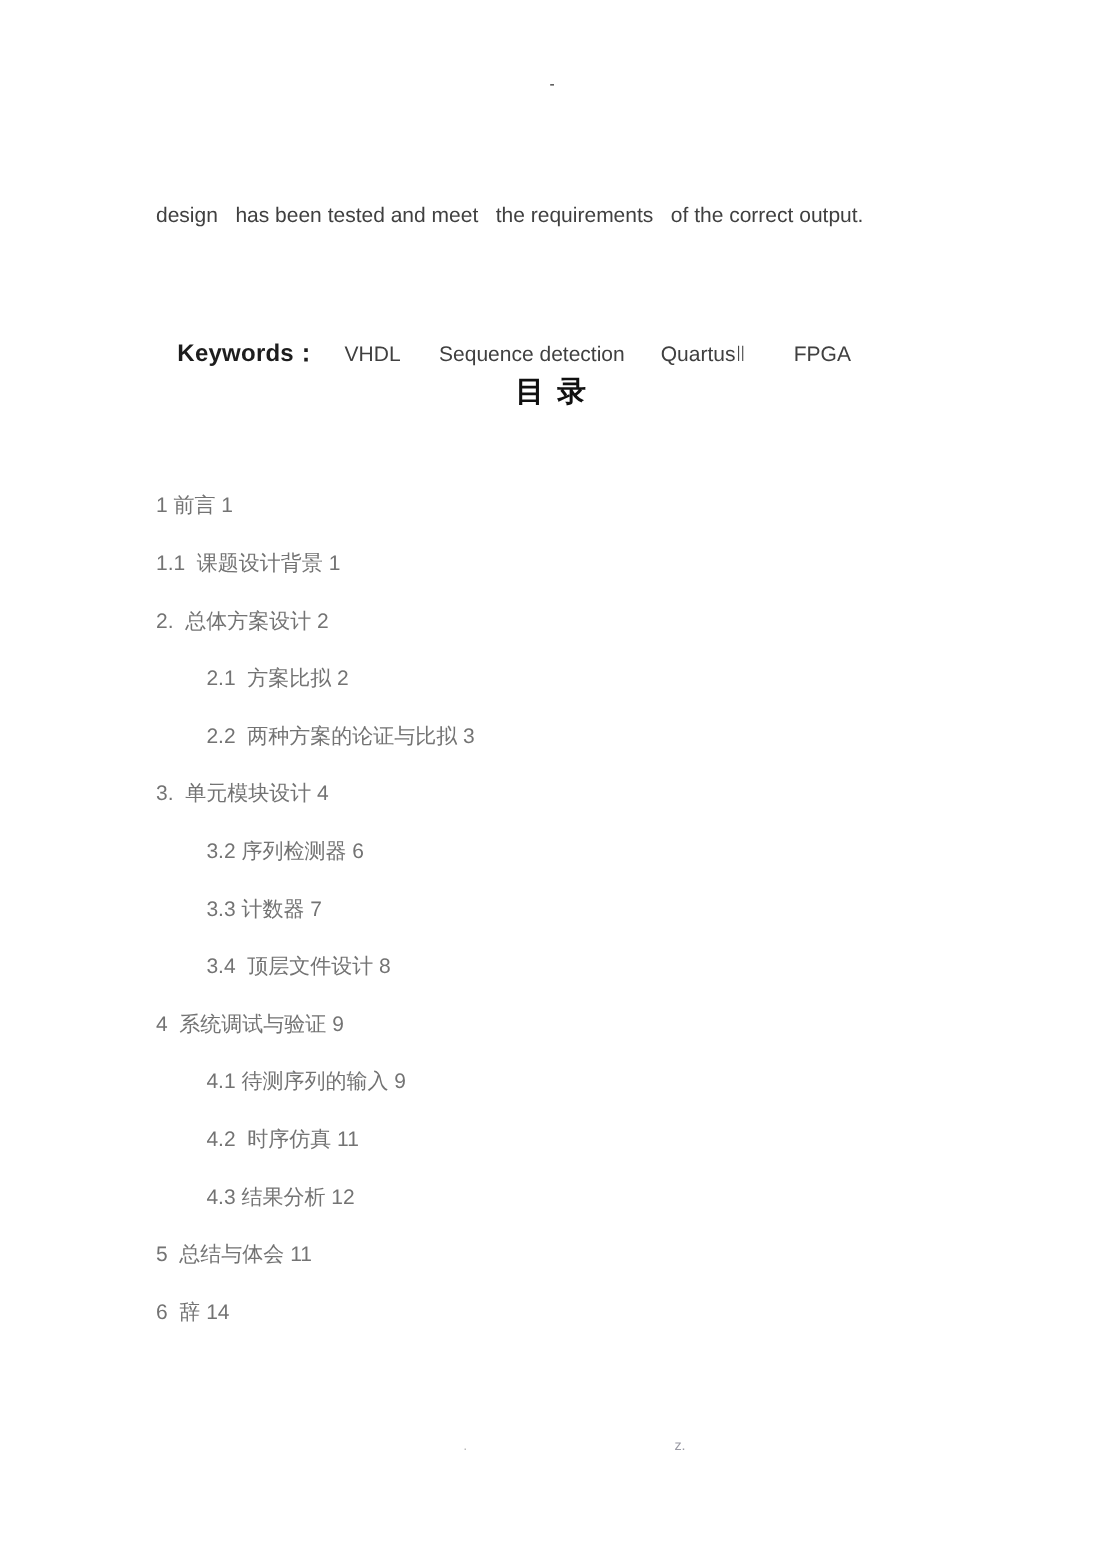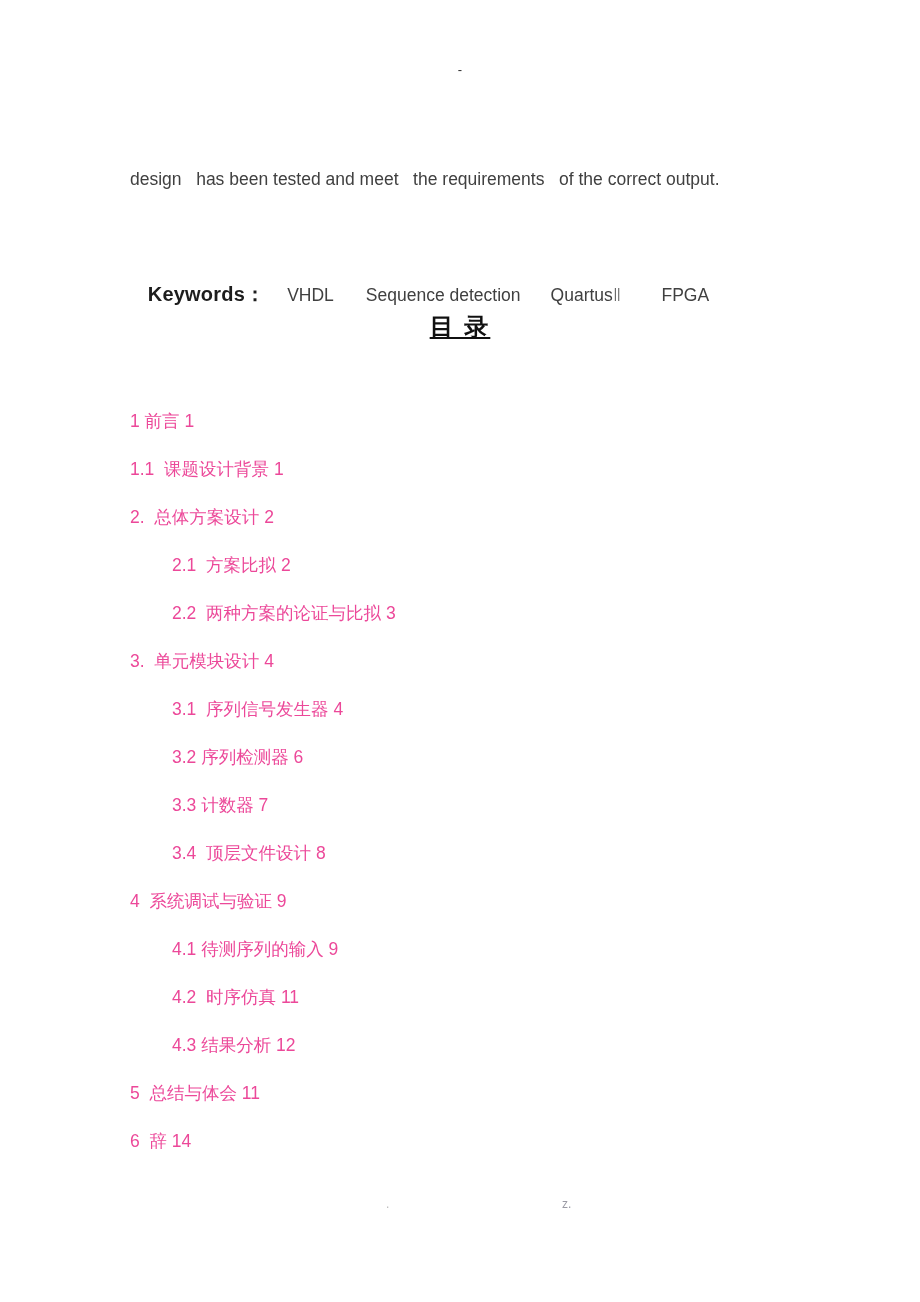--- a/index.html
+++ b/index.html
@@ -82,36 +82,35 @@
     position: absolute;
     left: 0;
     top: 310px;
     width: 920px;
     text-align: center;
     font-size: 24px;
     font-weight: 700;
     color: #101010;
     letter-spacing: 2px;
     line-height: 34px;
-    text-decoration: underline;
   }
 
   
   .toc {
     position: absolute;
     left: 130px;
     top: 408px;
     width: 700px;
   }
   .toc-entry {
     height: 48px;
     line-height: 26px;
     font-size: 17.5px;
     font-weight: 300;
-    color: #ec4899;
+    color: #737373;
     white-space: pre;
   }
   .toc-entry.lvl2 { padding-left: 42px; }
 
   
   .footer {
     position: absolute;
     left: 0;
     top: 1196px;
     width: 920px;
@@ -151,21 +150,20 @@
 
   <div class="toc-title">目  录</div>
 
   <div class="toc" id="toc-list">
       <div class="toc-entry">1 前言 1</div>
       <div class="toc-entry">1.1  课题设计背景 1</div>
       <div class="toc-entry">2.  总体方案设计 2</div>
       <div class="toc-entry lvl2">2.1  方案比拟 2</div>
       <div class="toc-entry lvl2">2.2  两种方案的论证与比拟 3</div>
       <div class="toc-entry">3.  单元模块设计 4</div>
-      <div class="toc-entry lvl2">3.1  序列信号发生器 4</div>
       <div class="toc-entry lvl2">3.2 序列检测器 6</div>
       <div class="toc-entry lvl2">3.3 计数器 7</div>
       <div class="toc-entry lvl2">3.4  顶层文件设计 8</div>
       <div class="toc-entry">4  系统调试与验证 9</div>
       <div class="toc-entry lvl2">4.1 待测序列的输入 9</div>
       <div class="toc-entry lvl2">4.2  时序仿真 11</div>
       <div class="toc-entry lvl2">4.3 结果分析 12</div>
       <div class="toc-entry">5  总结与体会 11</div>
       <div class="toc-entry">6  辞 14</div>
     </div>

